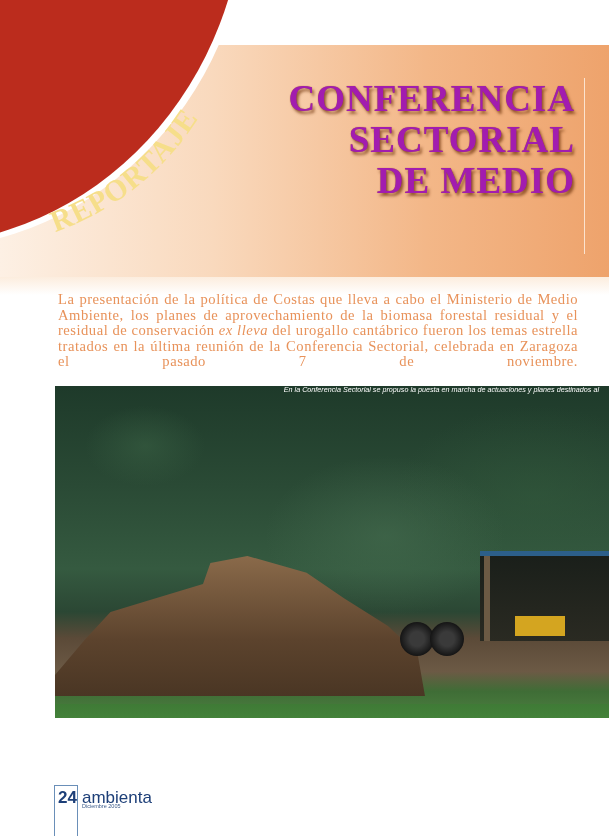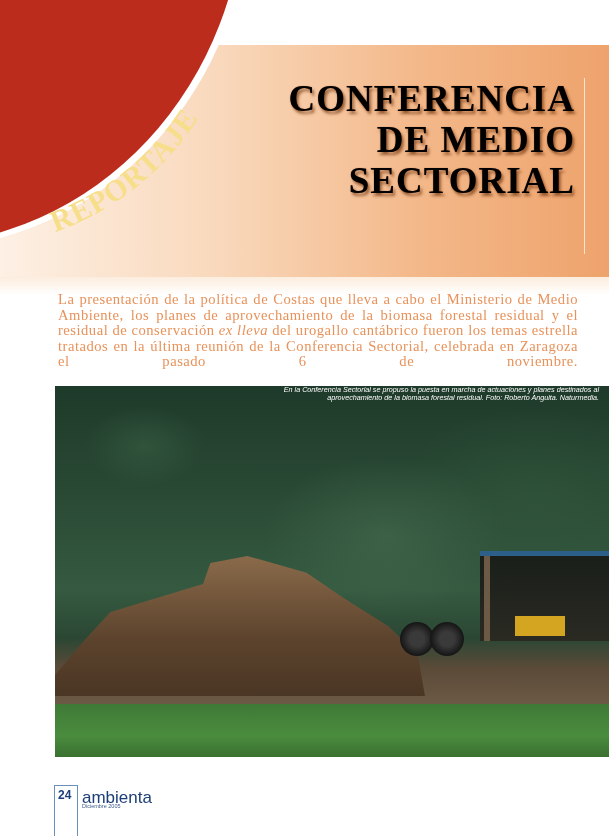--- a/index.html
+++ b/index.html
@@ -22,37 +22,37 @@
     background: #bb2c1d;
     box-shadow: 6px 4px 0 0 #ffffff;
   }
   .reportaje {
     position: absolute; left: 0; top: 0; width: 260px; height: 260px;
   }
   .reportaje svg { width: 100%; height: 100%; }
   .title {
     position: absolute; right: 34px; top: 78px; text-align: right;
     font-family: "Liberation Serif", serif; font-weight: bold;
-    color: #000000; font-size: 37px; line-height: 41px; letter-spacing: 1px;
+    color: #a21caf; font-size: 37px; line-height: 41px; letter-spacing: 1px;
     text-shadow: 2px 3px 3px rgba(120,60,20,0.75), 0 0 1px #a0603a;
   }
   .title div { white-space: nowrap; }
   .title-rule {
     position: absolute; left: 584px; top: 78px; width: 1px; height: 176px;
     background: #fbe3cf;
   }
   .lead {
     position: absolute; left: 58px; top: 292px; width: 520px;
     color: #e8925a; font-size: 14.6px; line-height: 15.6px; text-align: justify;
     text-align-last: justify; letter-spacing: 0.5px;
   }
   .lead p { margin: 0; }
   .lead em { font-style: italic; }
   .photo {
-    position: absolute; left: 55px; top: 386px; width: 554px; height: 371px;
+    position: absolute; left: 55px; top: 386px; width: 554px; height: 332px;
     overflow: hidden;
     background:
       radial-gradient(ellipse 60px 40px at 90px 60px, rgba(60,100,70,0.5), transparent),
       radial-gradient(ellipse 120px 80px at 330px 150px, rgba(70,110,80,0.55), transparent),
       radial-gradient(ellipse 140px 90px at 480px 110px, rgba(50,90,60,0.5), transparent),
       linear-gradient(180deg, #1e3a2a 0%, #2a4a35 30%, #355a40 55%, #2b4734 68%, #5b4a38 76%, #6c5a45 86%, #3f6d36 92%, #4c8040 100%);
   }
   .photo .woodpile {
     position: absolute; left: 0; top: 170px; width: 370px; height: 140px;
     background: linear-gradient(180deg, #8a6a4a, #5c432d 60%, #4a3624);
@@ -81,21 +81,21 @@
     position: absolute; right: 10px; top: 0px; width: 380px; text-align: right;
     font-family: "Liberation Sans", sans-serif; font-style: italic;
     font-size: 7.2px; line-height: 8.4px; color: #ffffff;
   }
   .footer-box {
     position: absolute; left: 54px; top: 785px; width: 22px; height: 52px;
     border: 1px solid #6a8fb8; border-bottom: none;
   }
   .page-num {
     position: absolute; left: 58px; top: 788px;
-    font-family: "Liberation Sans", sans-serif; font-weight: bold; font-size: 12px; color: #1d3f78;
+    font-family: "Liberation Sans", sans-serif; font-weight: bold; font-size: 17px; color: #1d3f78;
   }
   .mag-name {
     position: absolute; left: 82px; top: 788px;
     font-family: "Liberation Sans", sans-serif; font-weight: normal; font-size: 17px; color: #1d3f78;
   }
   .issue-date {
     position: absolute; left: 82px; top: 803px;
     font-family: "Liberation Sans", sans-serif; font-size: 5.5px; color: #3a5a8a;
   }
 </style>
@@ -111,38 +111,37 @@
       <path id="arcPath" d="M 55 232 Q 175 190 232 55" fill="none"></path>
     </defs>
     <text font-family="Liberation Serif, serif" font-weight="bold" font-size="30" fill="#f6de8a" letter-spacing="1">
       <textPath href="#arcPath" startOffset="0">REPORTAJE</textPath>
     </text>
   </svg>
 </div>
 
 <div class="title">
   <div>CONFERENCIA</div>
+  <div>SECTORIAL</div>
   <div>DE MEDIO</div>
-  <div>SECTORIAL</div>
 </div>
 <div class="title-rule"></div>
 
 <div class="lead">
-  <p><span>La presentación de la política de Costas que lleva a cabo el Ministerio de Medio Ambiente, los planes de aprovechamiento de la biomasa forestal residual y el residual de conservación </span><em>ex lleva</em><span> del urogallo cantábrico fueron los temas estrella tratados en la última reunión de la Conferencia Sectorial, celebrada en Zaragoza el pasado 6 de noviembre.</span></p>
+  <p><span>La presentación de la política de Costas que lleva a cabo el Ministerio de Medio Ambiente, los planes de aprovechamiento de la biomasa forestal residual y el residual de conservación </span><em>ex lleva</em><span> del urogallo cantábrico fueron los temas estrella tratados en la última reunión de la Conferencia Sectorial, celebrada en Zaragoza el pasado 7 de noviembre.</span></p>
 </div>
 
 <div class="photo">
   <div class="woodpile"></div>
   <div class="shed"></div>
   <div class="loader"></div>
   <div class="tire" style="left:345px"></div>
   <div class="tire" style="left:375px"></div>
   <div class="ground"></div>
   <div class="caption">
     <div>En la Conferencia Sectorial se propuso la puesta en marcha de actuaciones y planes destinados al</div>
-    <div>aprovechamiento de la biomasa forestal residual. Foto: Roberto Anguita. Naturmedia.</div>
   </div>
 </div>
 
 <div class="footer-box"></div>
 <div class="page-num">24</div>
 <div class="mag-name">ambienta</div>
 <div class="issue-date">Diciembre 2005</div>
 
 </body></html>

